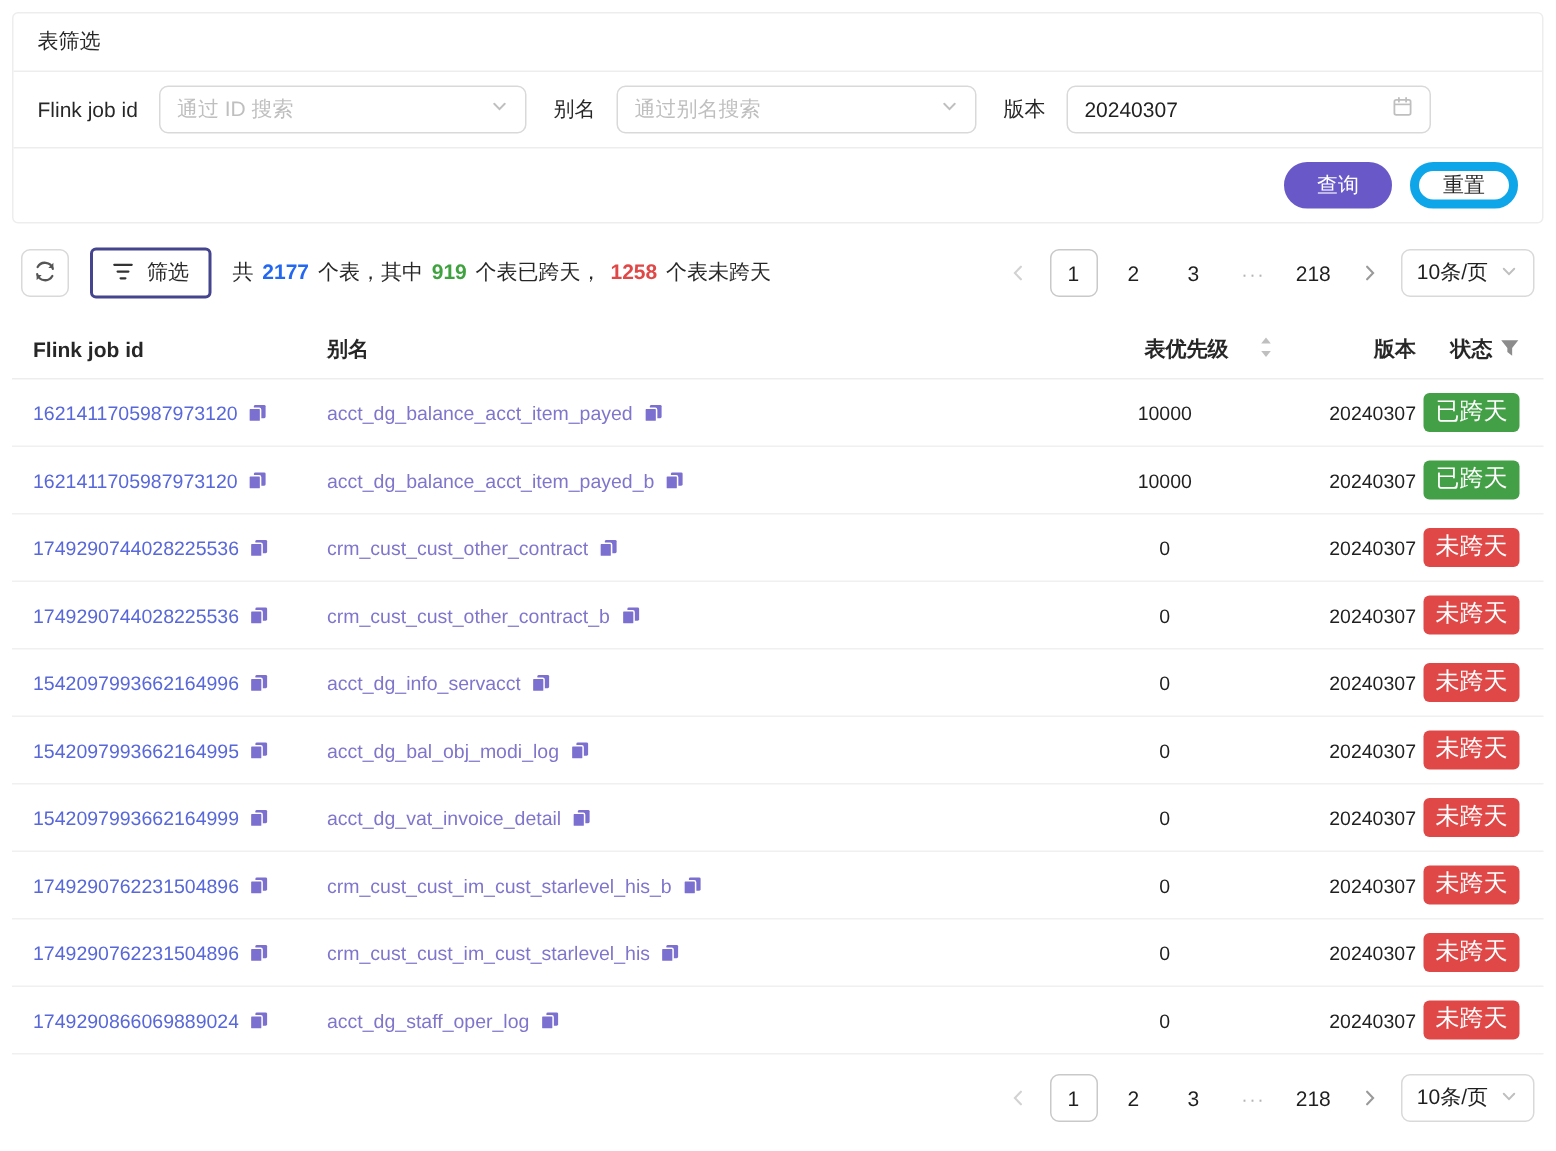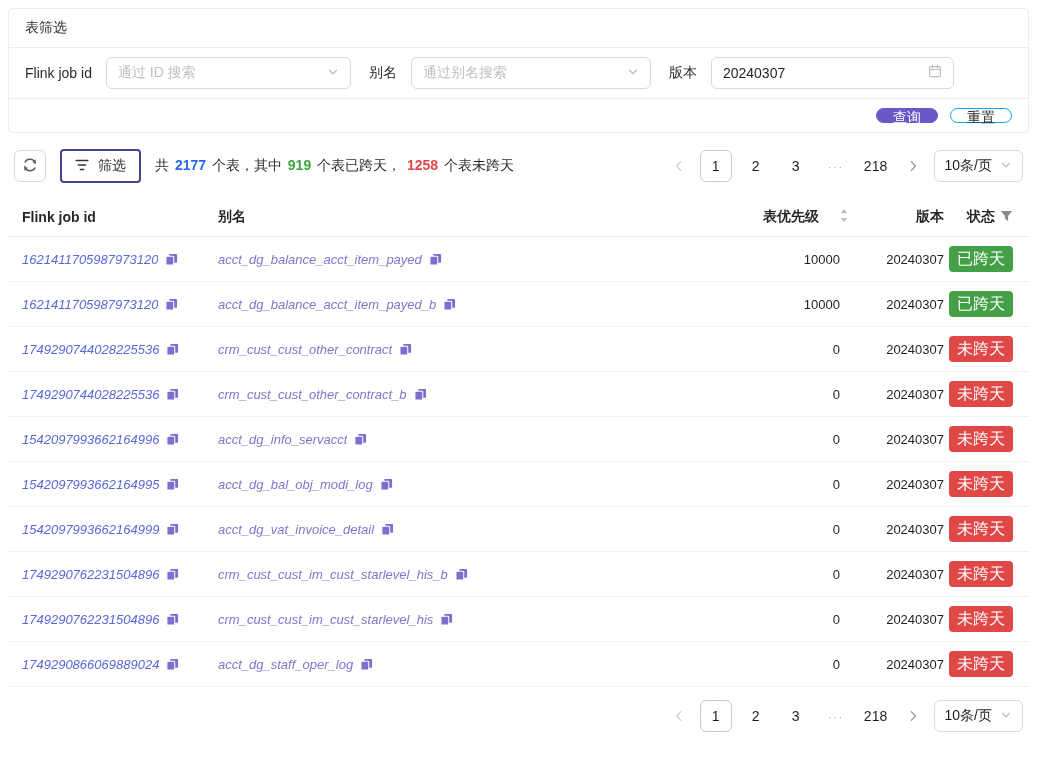--- a/index.html
+++ b/index.html
@@ -26,21 +26,21 @@
   .field{display:flex;align-items:center;gap:14px;}
   .field-label{font-size:14px;white-space:nowrap;}
   .control{height:32px;border:1px solid #d9d9d9;border-radius:6px;display:flex;align-items:center;
            justify-content:space-between;padding:0 11px;background:#fff;cursor:pointer;}
   .select-jobid{width:245px;}
   .select-alias{width:240px;}
   .date-ctl{width:243px;}
   .ph{font-size:14px;color:#bfbfbf;}
   .val{font-size:14px;color:rgba(0,0,0,.88);}
   .card-actions{display:flex;justify-content:flex-end;gap:12px;padding:9px 16px;}
-  .btn{height:15px;padding:0 16px;font-size:14px;border-radius:16px;border:1px solid #0ea5e9;
+  .btn{height:31px;padding:0 16px;font-size:14px;border-radius:16px;border:6px solid #0ea5e9;
        background:#fff;color:rgba(0,0,0,.85);cursor:pointer;font-family:inherit;}
   .btn-primary{background:var(--accent);border-color:var(--accent);color:#fff;}
 
   
   .toolbar{display:flex;align-items:center;gap:14px;margin:16px 6px 0;}
   .icon-btn{width:32px;height:32px;border:1px solid #d9d9d9;border-radius:6px;background:#fff;
             display:flex;align-items:center;justify-content:center;cursor:pointer;}
   .filter-btn{height:34px;display:flex;align-items:center;gap:9px;padding:12px 13px;background:#fff;
               border:2px solid var(--filter-active-border);border-radius:4px;font-size:14px;
               color:rgba(0,0,0,.85);cursor:pointer;font-family:inherit;}
@@ -68,25 +68,25 @@
   .thead,.tr{display:grid;grid-template-columns:196px 1fr 140px 96px 64px;align-items:center;
              padding:0 16px 0 14px;}
   .thead{height:40px;border-bottom:1px solid #ededed;}
   .th{font-size:14px;font-weight:600;}
   .th-priority{display:flex;align-items:center;justify-content:flex-end;gap:20px;padding-right:4px;}
   .th-version{text-align:right;padding-right:5px;}
   .th-status{display:flex;align-items:center;justify-content:flex-end;gap:5px;}
   .tr{height:45px;border-bottom:1px solid #f0f0f0;}
   .td{font-size:13px;color:rgba(0,0,0,.88);}
   .cell-flex{display:flex;align-items:center;gap:7px;min-width:0;}
-  .link{cursor:pointer;text-decoration:none;white-space:nowrap;overflow:hidden;text-overflow:ellipsis;font-style:italic;}
+  .link{cursor:pointer;text-decoration:none;white-space:nowrap;overflow:hidden;text-overflow:ellipsis;}
   .jobid-link{color:var(--link-blue);}
   .alias-link{color:var(--link-purple);}
   .copy{color:var(--copy-icon);display:inline-flex;cursor:pointer;flex:none;}
-  .td-priority{text-align:right;padding-right:13px;}
+  .td-priority{text-align:center;padding-right:13px;}
   .td-version{text-align:right;padding-right:5px;}
   .td-status{display:flex;justify-content:flex-end;}
   .badge{padding:3px 8px;border-radius:4px;font-size:16px;color:#fff;line-height:1.25;white-space:nowrap;}
   .badge.success{background:var(--success);}
   .badge.error{background:var(--error);}
 
   .footer{display:flex;justify-content:flex-end;margin:13px 6px 14px;}
 </style>
 </head>
 <body>

